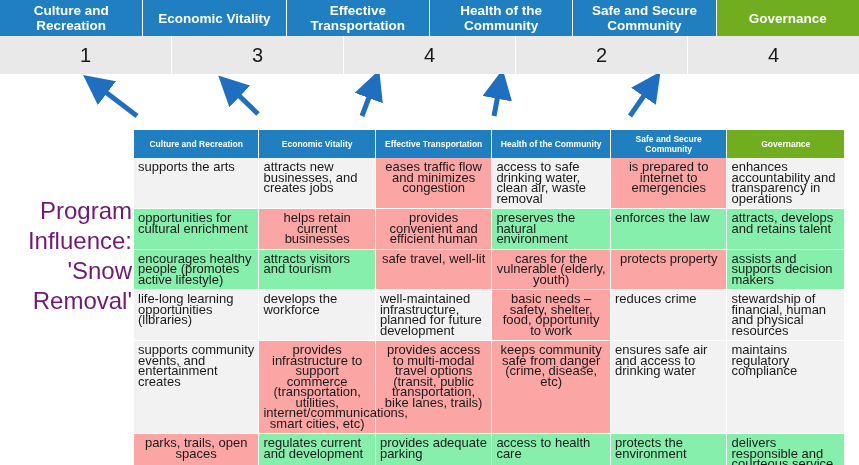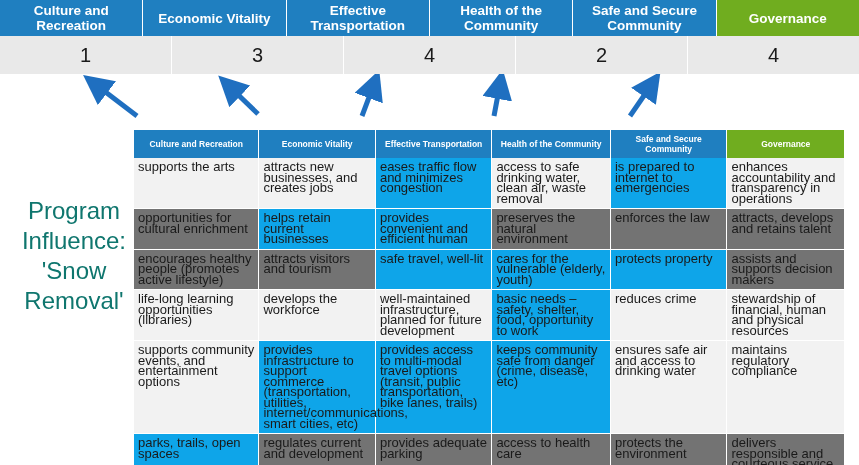--- a/index.html
+++ b/index.html
@@ -74,22 +74,22 @@
   }
 
   
   #caption {
     position: absolute;
     left: 16px;
     top: 196px;
     width: 116px;
     font-size: 24px;
     line-height: 30px;
-    color: #0f766e;
-    text-align: center;
+    color: #701a75;
+    text-align: right;
   }
 
   
   #matrix {
     position: absolute;
     left: 134px;
     top: 130px;
     width: 711px;
     border-collapse: collapse;
     table-layout: fixed;
@@ -110,22 +110,22 @@
     font-size: 13px;
     line-height: 10.5px;
     color: #1a1a1a;
     vertical-align: top;
     padding: 4px 4px;
     border-right: 1px solid #ffffff;
     border-bottom: 1px solid #ffffff;
     box-sizing: border-box;
     background: #f2f2f2;
   }
-  #matrix td.alt { background: #737373; margin-left: 40px; }
-  #matrix td.hl { background: #0ea5e9; }
+  #matrix td.alt { background: #86efac; margin-left: 40px; }
+  #matrix td.hl { background: #fca5a5; text-align: center; }
   #matrix td.empty { background: #ffffff; border-right-color: #ffffff; }
 </style>
 </head>
 <body>
 
 <div id="top-band">
   <div class="top-hdr-cell top-hdr-blue">Culture and Recreation</div>
   <div class="top-hdr-cell top-hdr-blue">Economic Vitality</div>
   <div class="top-hdr-cell top-hdr-blue">Effective Transportation</div>
   <div class="top-hdr-cell top-hdr-blue">Health of the Community</div>
@@ -206,21 +206,21 @@
       </tr>
       <tr>
         <td class="">life-long learning opportunities (libraries)</td>
         <td class="">develops the workforce</td>
         <td class="">well-maintained infrastructure, planned for future development</td>
         <td class="hl">basic needs – safety, shelter, food, opportunity to work</td>
         <td class="">reduces crime</td>
         <td class="">stewardship of financial, human and physical resources</td>
       </tr>
       <tr>
-        <td class="">supports community events, and entertainment options</td>
+        <td class="">supports community events, and entertainment creates</td>
         <td class="hl">provides infrastructure to support commerce (transportation, utilities, internet/communications, smart cities, etc)</td>
         <td class="hl">provides access to multi-modal travel options (transit, public transportation, bike lanes, trails)</td>
         <td class="hl">keeps community safe from danger (crime, disease, etc)</td>
         <td class="">ensures safe air and access to drinking water</td>
         <td class="">maintains regulatory compliance</td>
       </tr>
       <tr>
         <td class="hl">parks, trails, open spaces</td>
         <td class="alt">regulates current and development</td>
         <td class="alt">provides adequate parking</td>

